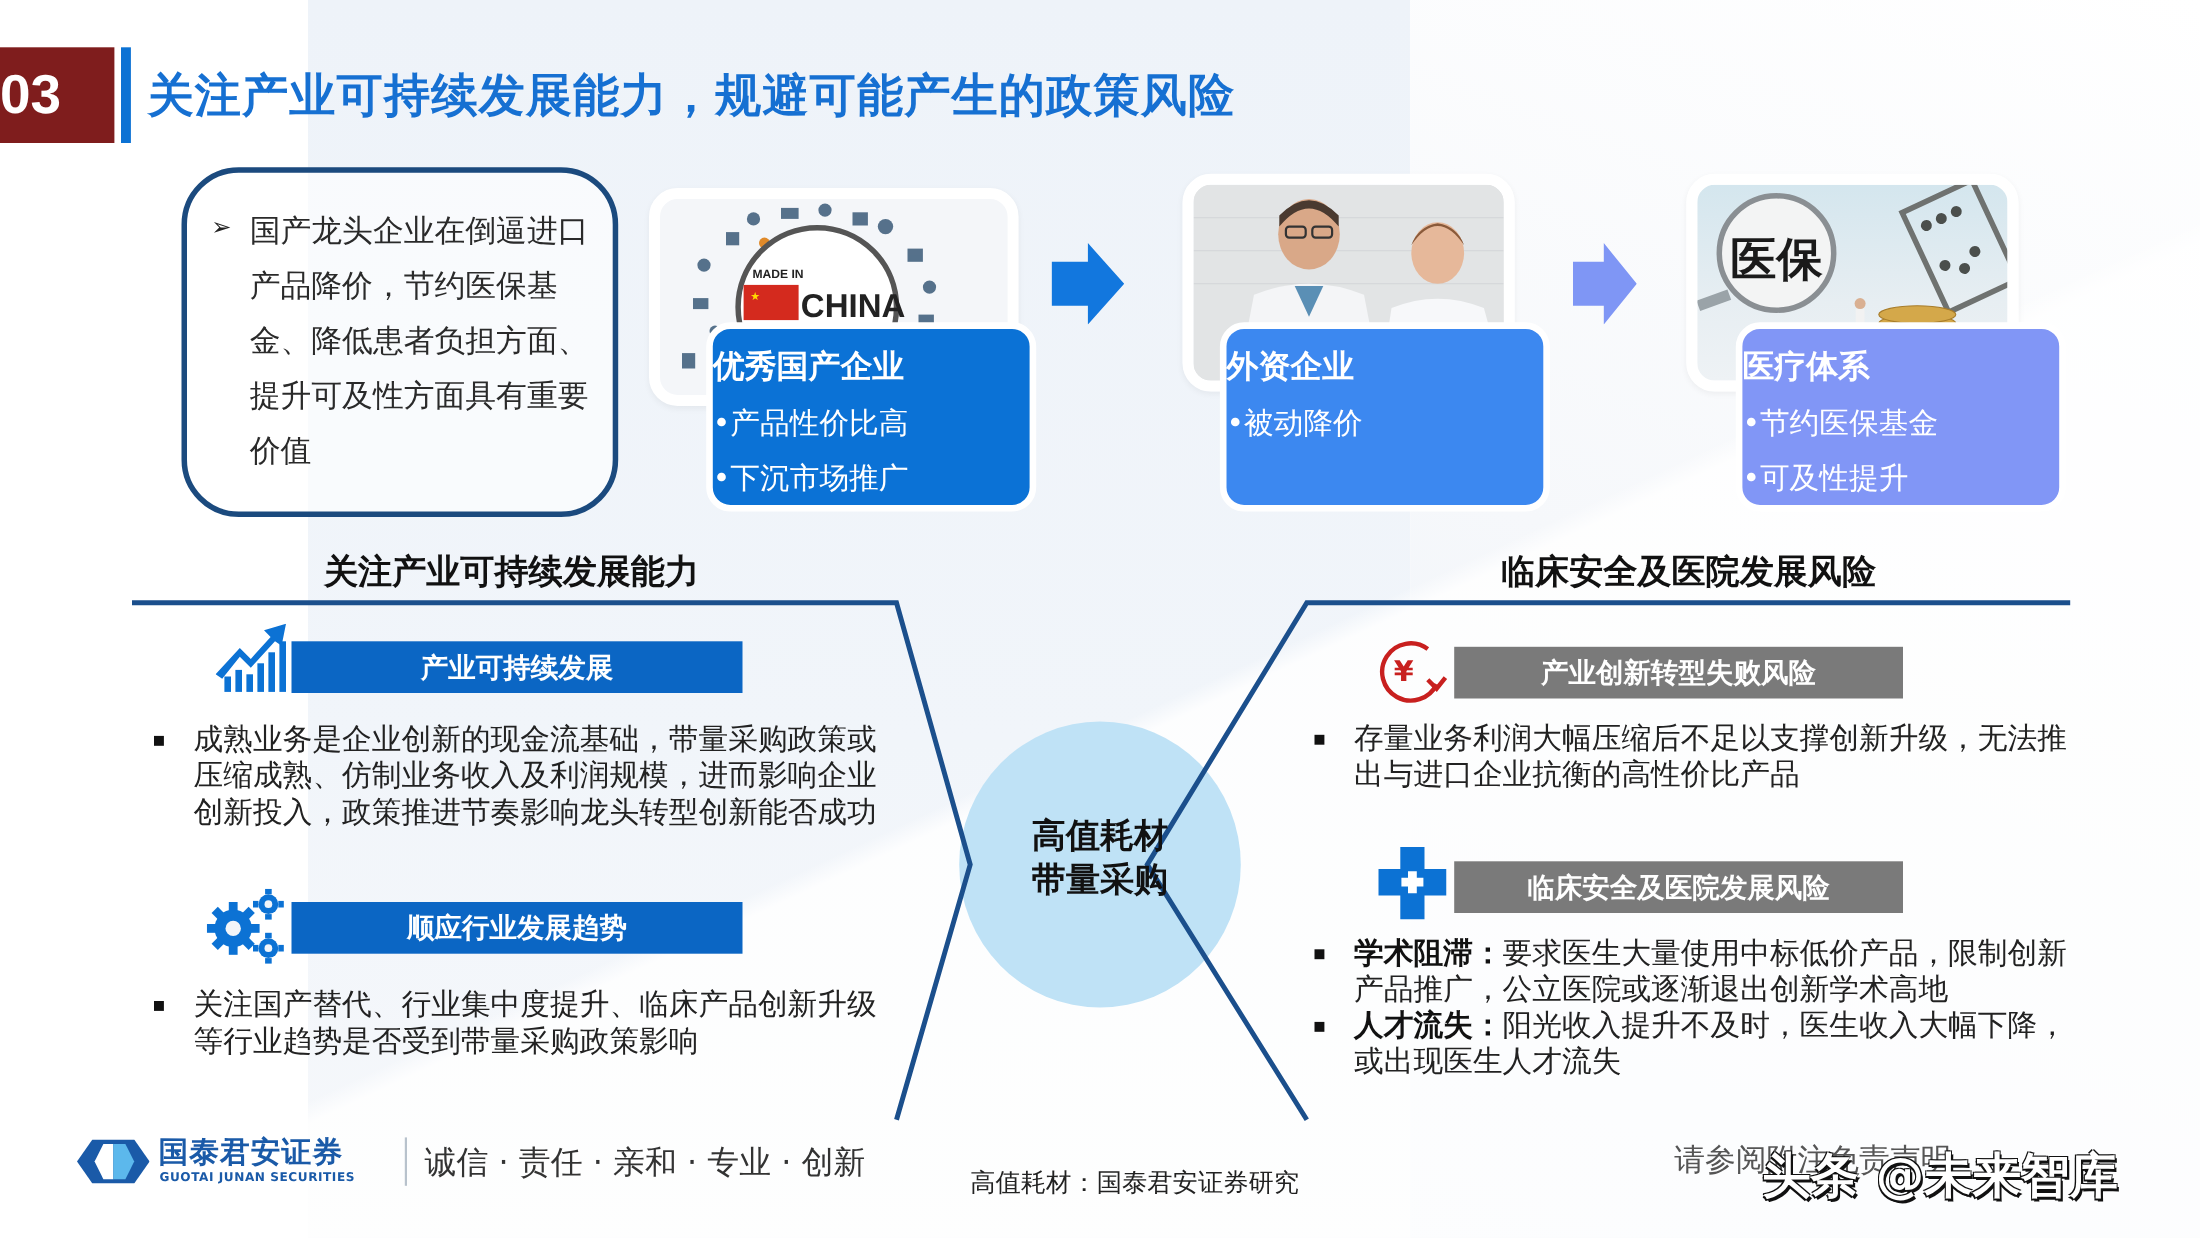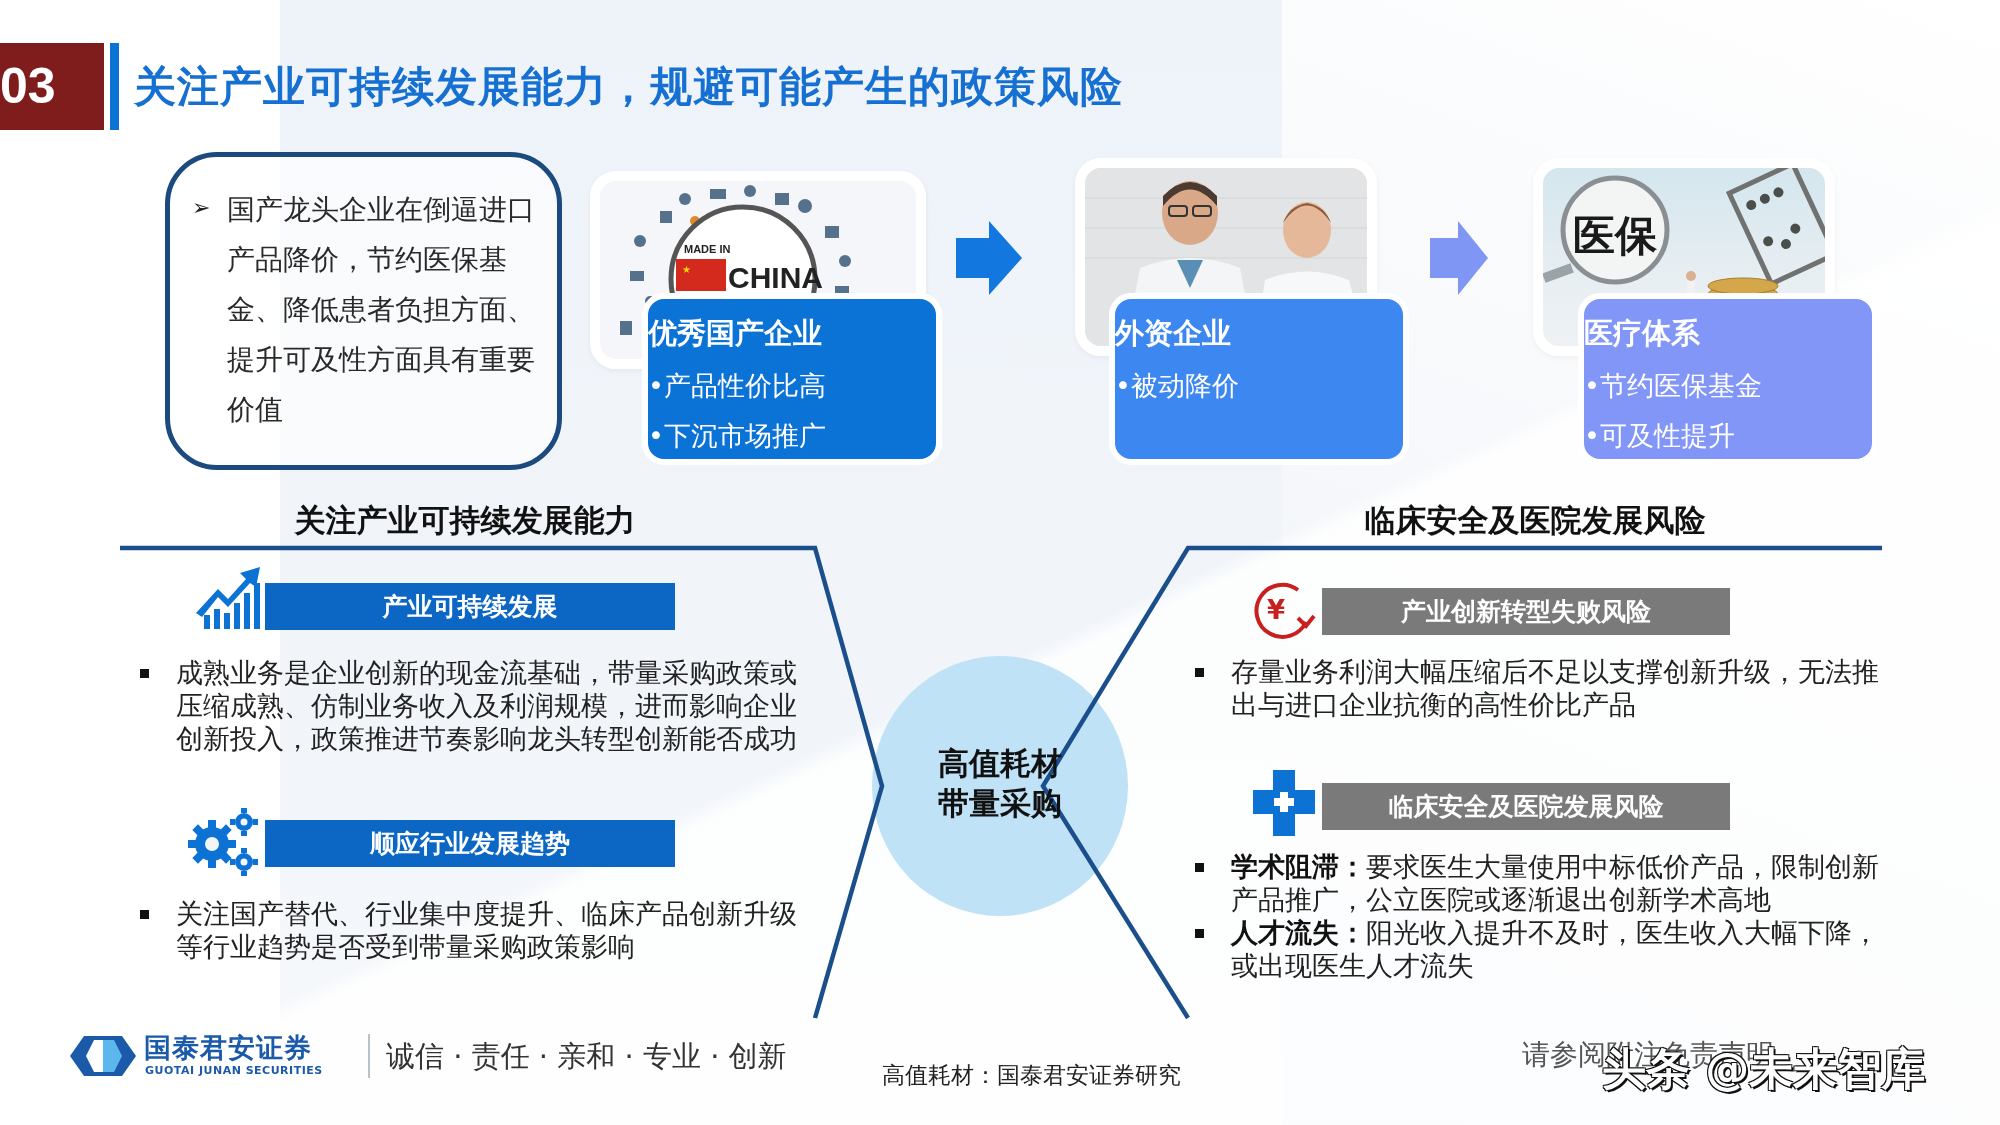--- a/index.html
+++ b/index.html
@@ -83,21 +83,21 @@
 
   .lines { position: absolute; left: 0; top: 0; }
 
   
   .center-circle {
     position: absolute; left: 872px; top: 656px; width: 256px; height: 260px;
     border-radius: 50%; background: #bfe2f6;
   }
   .center-text {
     position: absolute; left: 872px; top: 743px; width: 256px; text-align: center;
-    font-size: 31px; font-weight: bold; line-height: 40px; color: #111;
+    font-size: 31px; font-weight: bold; line-height: 40px; color: #111; font-family: Liberation Mono, monospace;
   }
 
   
   .subhead {
     position: absolute; height: 47px; color: #fff; font-weight: bold;
     font-size: 25px; line-height: 47px; text-align: center;
   }
   .sub-l1 { left: 265px; top: 583px; width: 410px; background: #0b66c4; }
   .sub-l2 { left: 265px; top: 820px; width: 410px; background: #0b66c4; }
   .sub-r1 { left: 1322px; top: 588px; width: 408px; background: #7a7a7a; }

